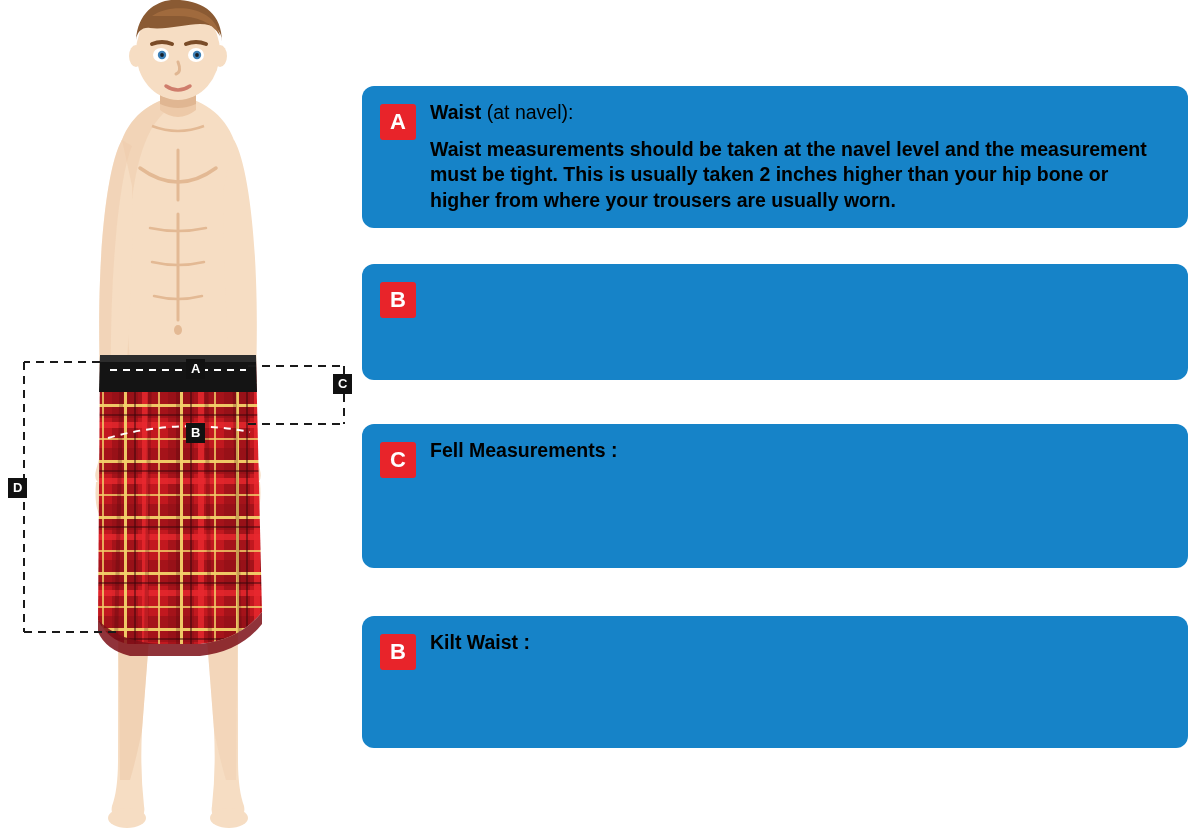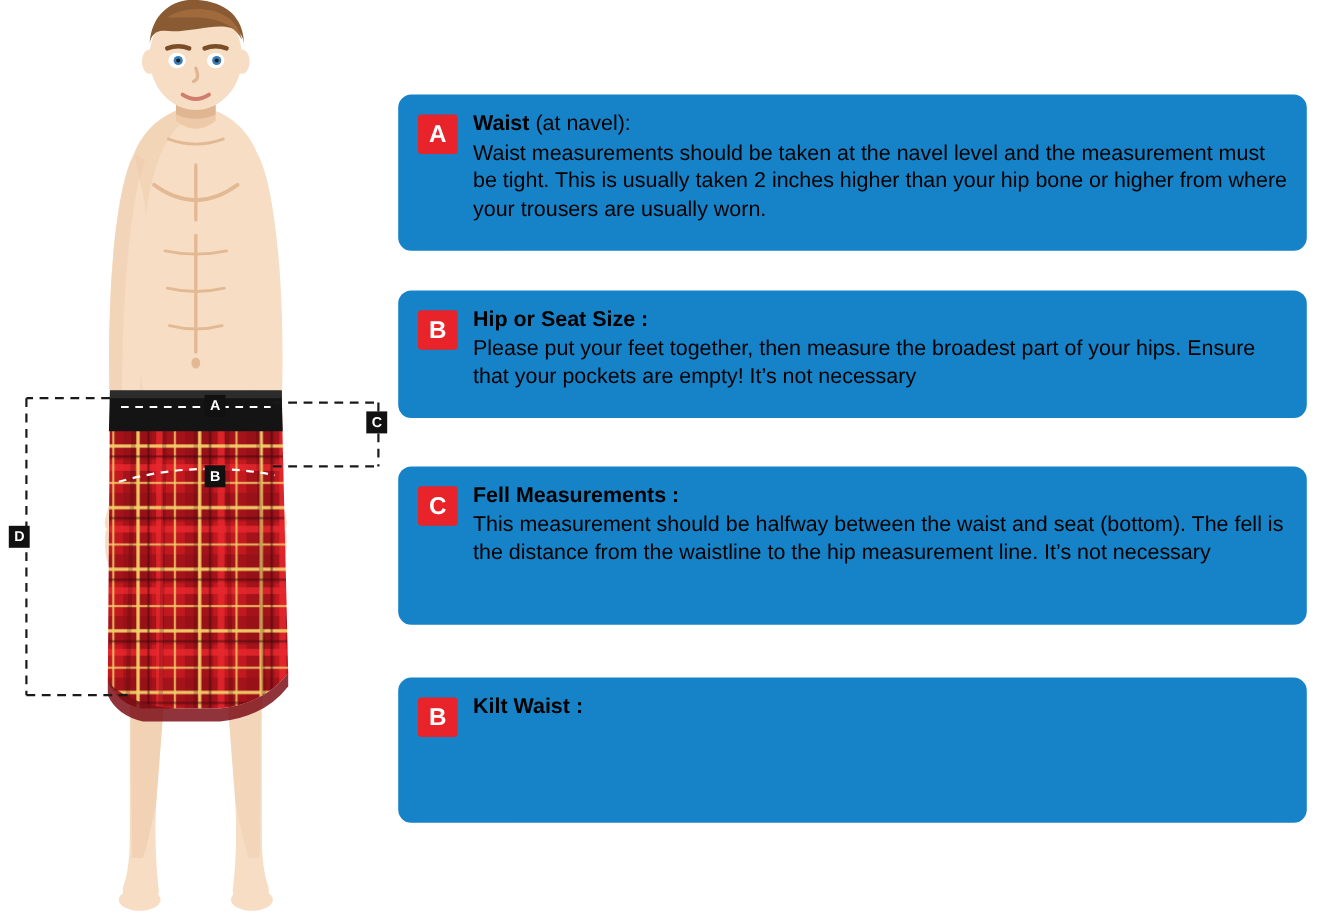--- a/index.html
+++ b/index.html
@@ -94,22 +94,22 @@
   .card .title {
     font-weight: bold;
     display: inline;
   }
   .card .title-rest {
     font-weight: normal;
     display: inline;
   }
   .card .desc {
     display: block;
-    margin-top: 1px;
-    font-weight: normal;
+    margin-top: 11px;
+    font-weight: bold;
   }
 
   .card-a { top: 86px;  height: 142px; }
   .card-b { top: 264px; height: 116px; }
   .card-c { top: 424px; height: 144px; }
   .card-d { top: 616px; height: 132px; }
 </style>
 </head>
 <body>
 
@@ -233,31 +233,26 @@
     <div class="card card-a">
       <div class="badge">A</div>
       <div class="body">
         <span class="title">Waist</span><span class="title-rest"> (at navel):</span>
         <span class="desc">Waist measurements should be taken at the navel level and the measurement must be tight. This is usually taken 2 inches higher than your hip bone or higher from where your trousers are usually worn.</span>
       </div>
     </div>
 
     <div class="card card-b">
       <div class="badge">B</div>
-      <div class="body">
-        <span class="title">Hip or Seat Size :</span><span class="title-rest"></span>
-        <span class="desc">Please put your feet together, then measure the broadest part of your hips. Ensure that your pockets are empty! It’s not necessary</span>
-      </div>
     </div>
 
     <div class="card card-c">
       <div class="badge">C</div>
       <div class="body">
         <span class="title">Fell Measurements :</span><span class="title-rest"></span>
-        <span class="desc">This measurement should be halfway between the waist and seat (bottom). The fell is the distance from the waistline to the hip measurement line. It’s not necessary</span>
       </div>
     </div>
 
     <div class="card card-d">
       <div class="badge">B</div>
       <div class="body">
         <span class="title">Kilt Waist :</span><span class="title-rest"></span>
       </div>
     </div>
 

